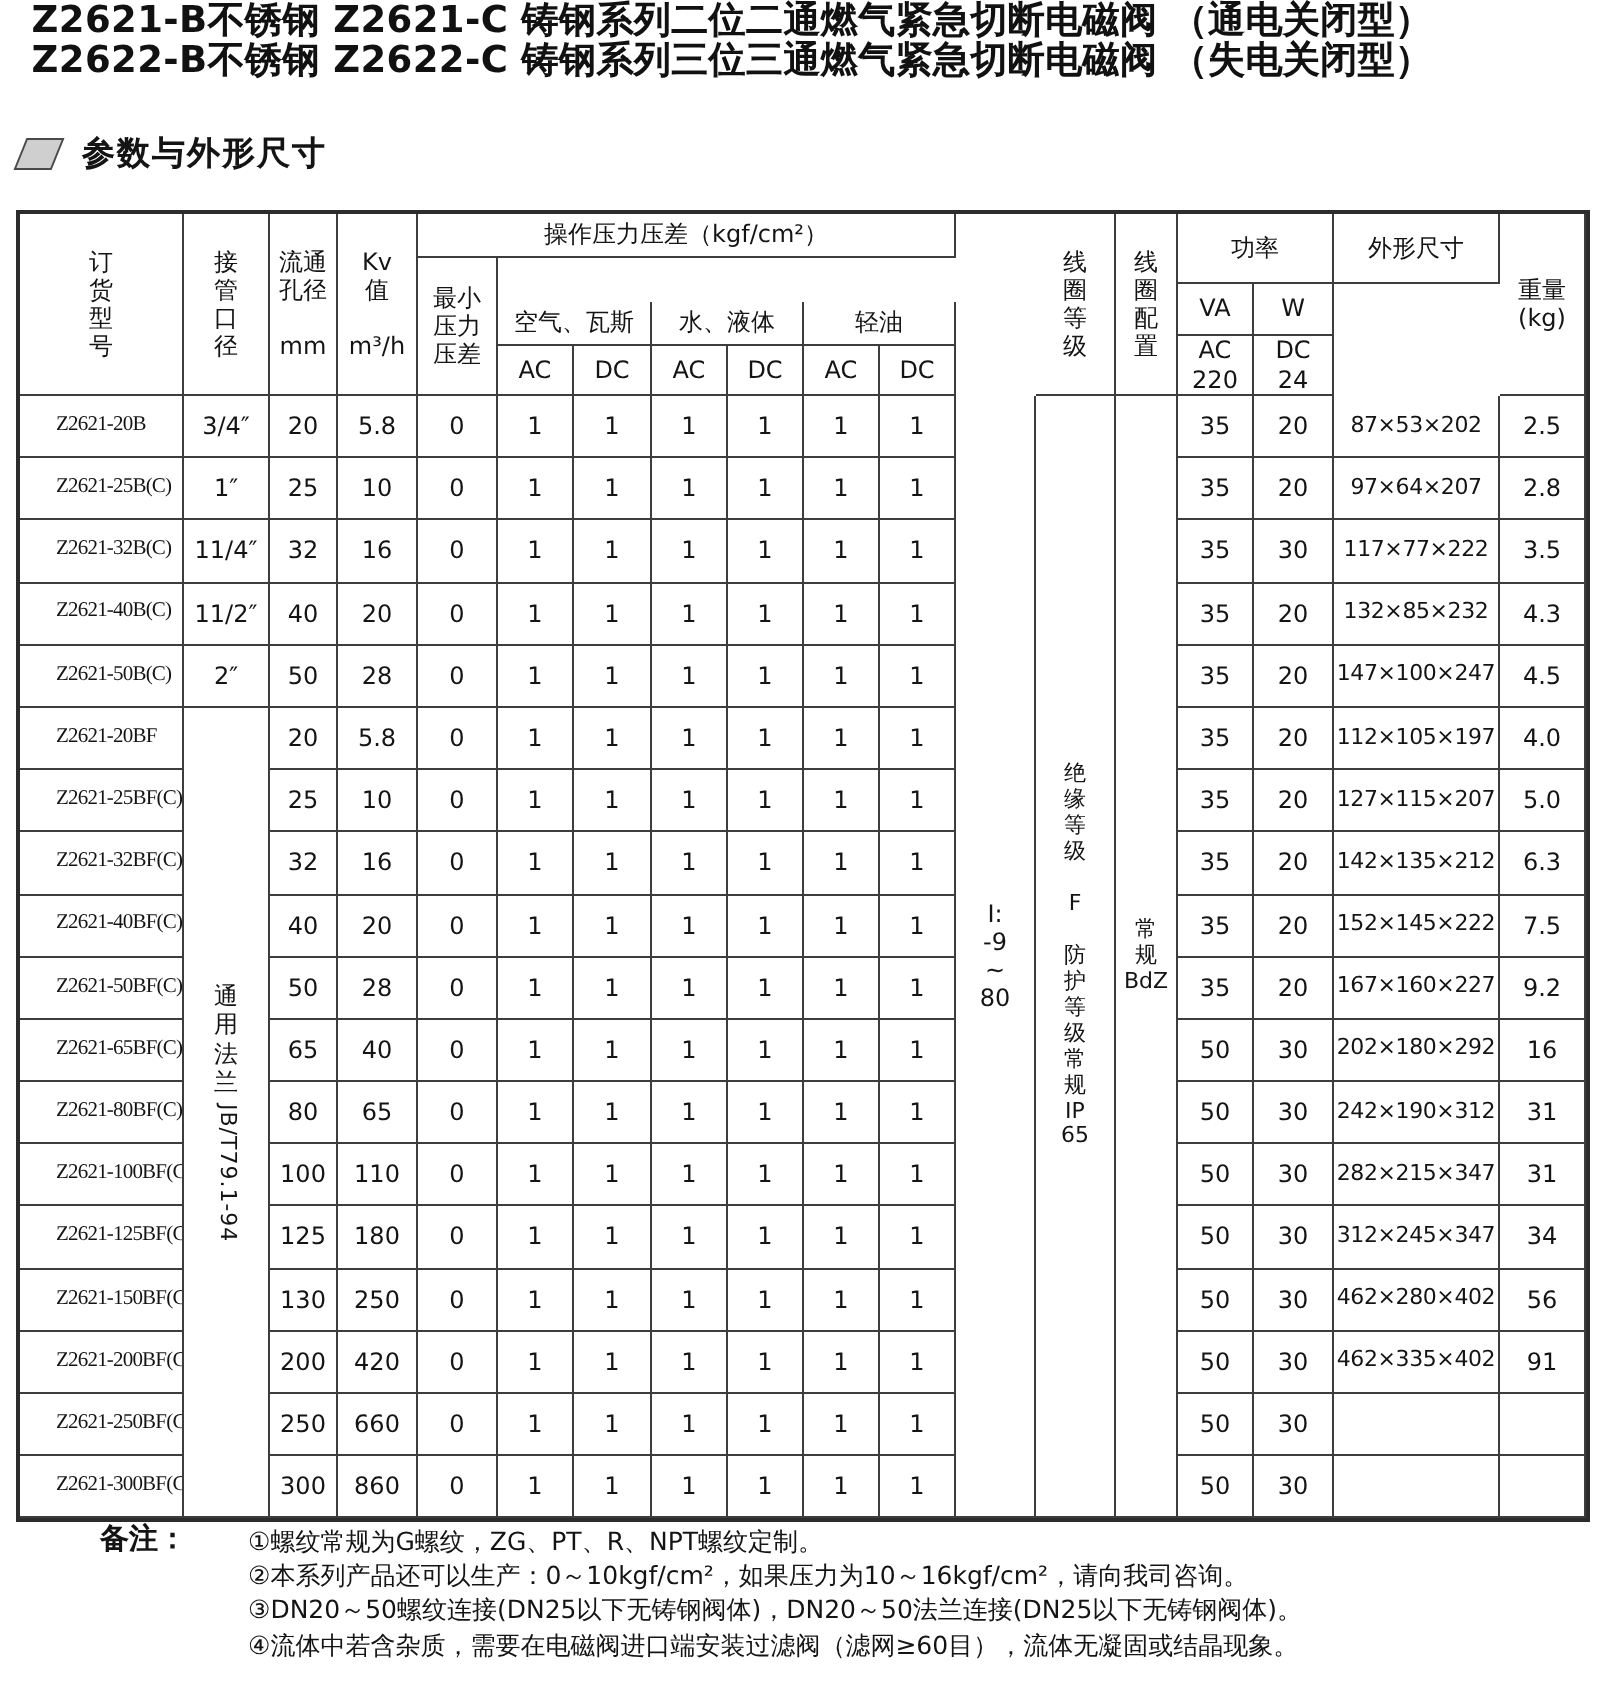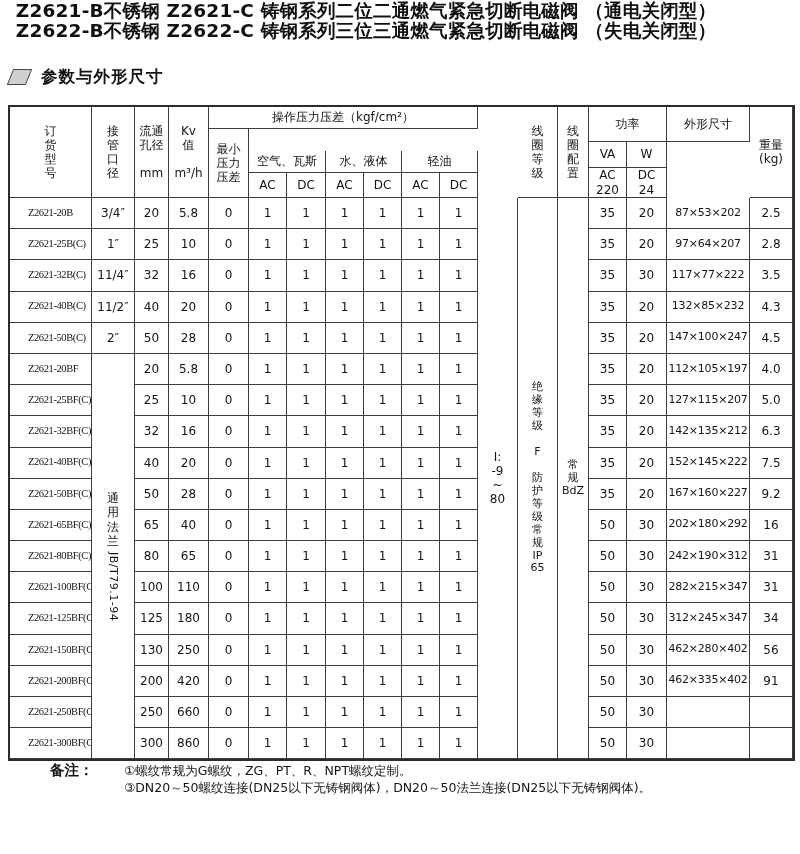--- a/index.html
+++ b/index.html
@@ -377,17 +377,19 @@
       <div class="cell" style="grid-area: 24 / 15;">50</div>
       <div class="cell" style="grid-area: 24 / 16;">30</div>
       <div class="cell dims-cell" style="grid-area: 24 / 17;"></div>
       <div class="cell" style="grid-area: 24 / 18;"></div>
     </div>
 
   <div class="notes">
     <span class="notes-label">备注：</span>
     <div class="note-items">
       <div class="note-line">①螺纹常规为G螺纹，ZG、PT、R、NPT螺纹定制。</div>
+      <div class="note-line">②本系列产品还可以生产：0～10kgf/cm²，如果压力为10～16kgf/cm²，请向我司咨询。</div>
       <div class="note-line">③DN20～50螺纹连接(DN25以下无铸钢阀体)，DN20～50法兰连接(DN25以下无铸钢阀体)。</div>
+      <div class="note-line">④流体中若含杂质，需要在电磁阀进口端安装过滤阀（滤网≥60目），流体无凝固或结晶现象。</div>
     </div>
   </div>
 
 </div>
 
 </body></html>

